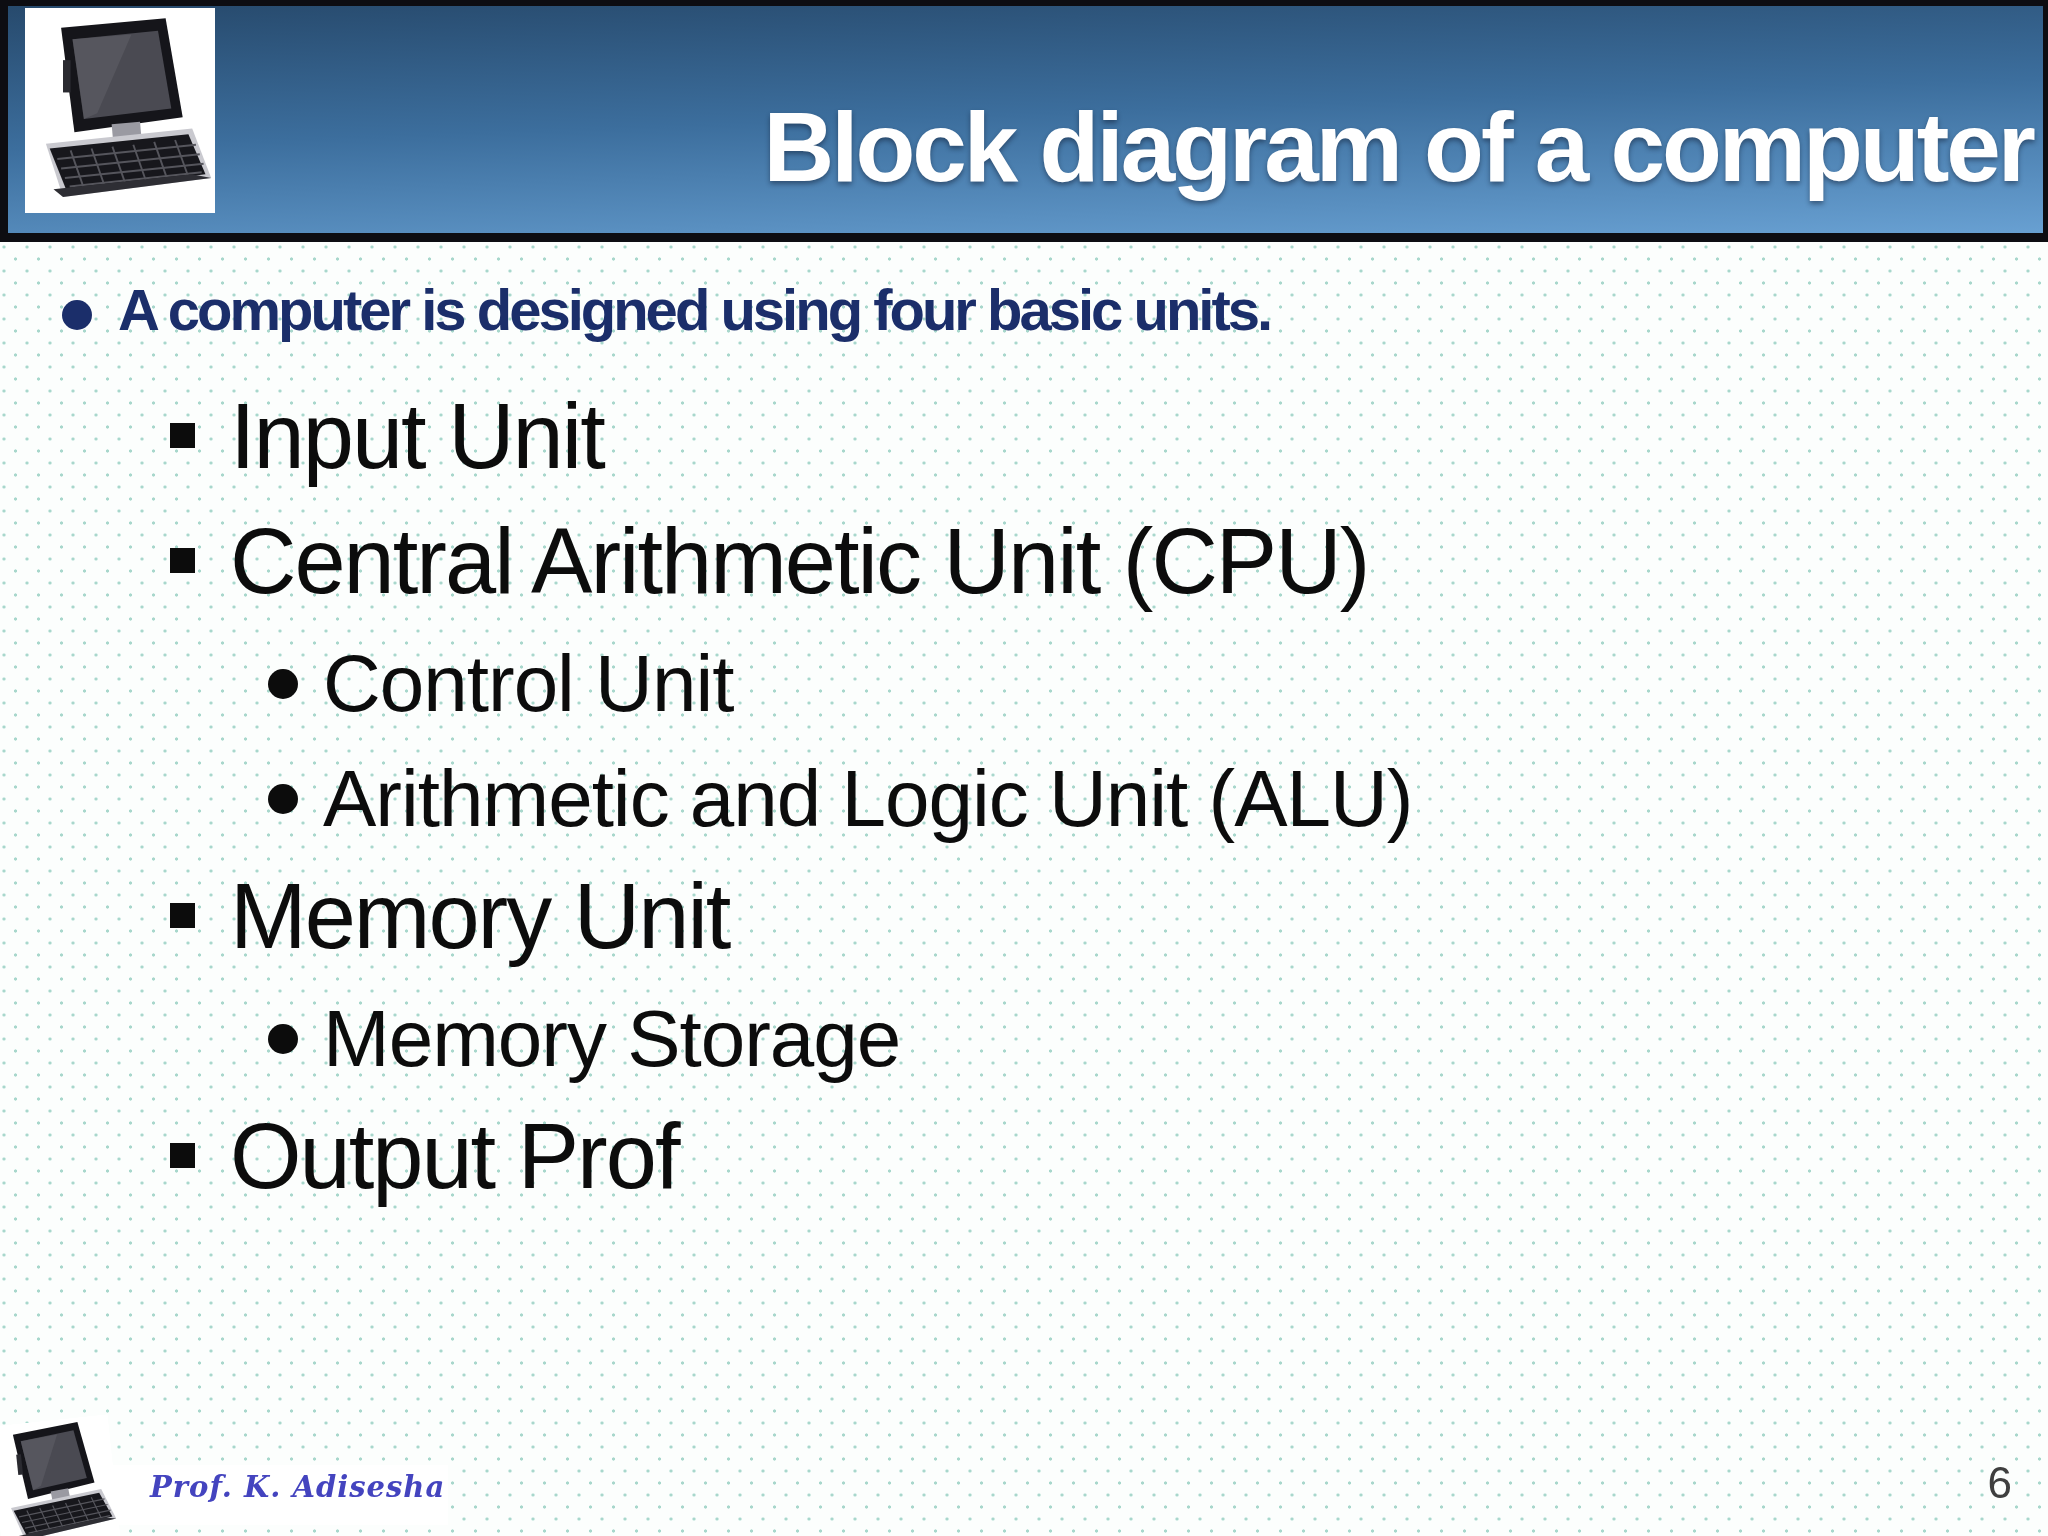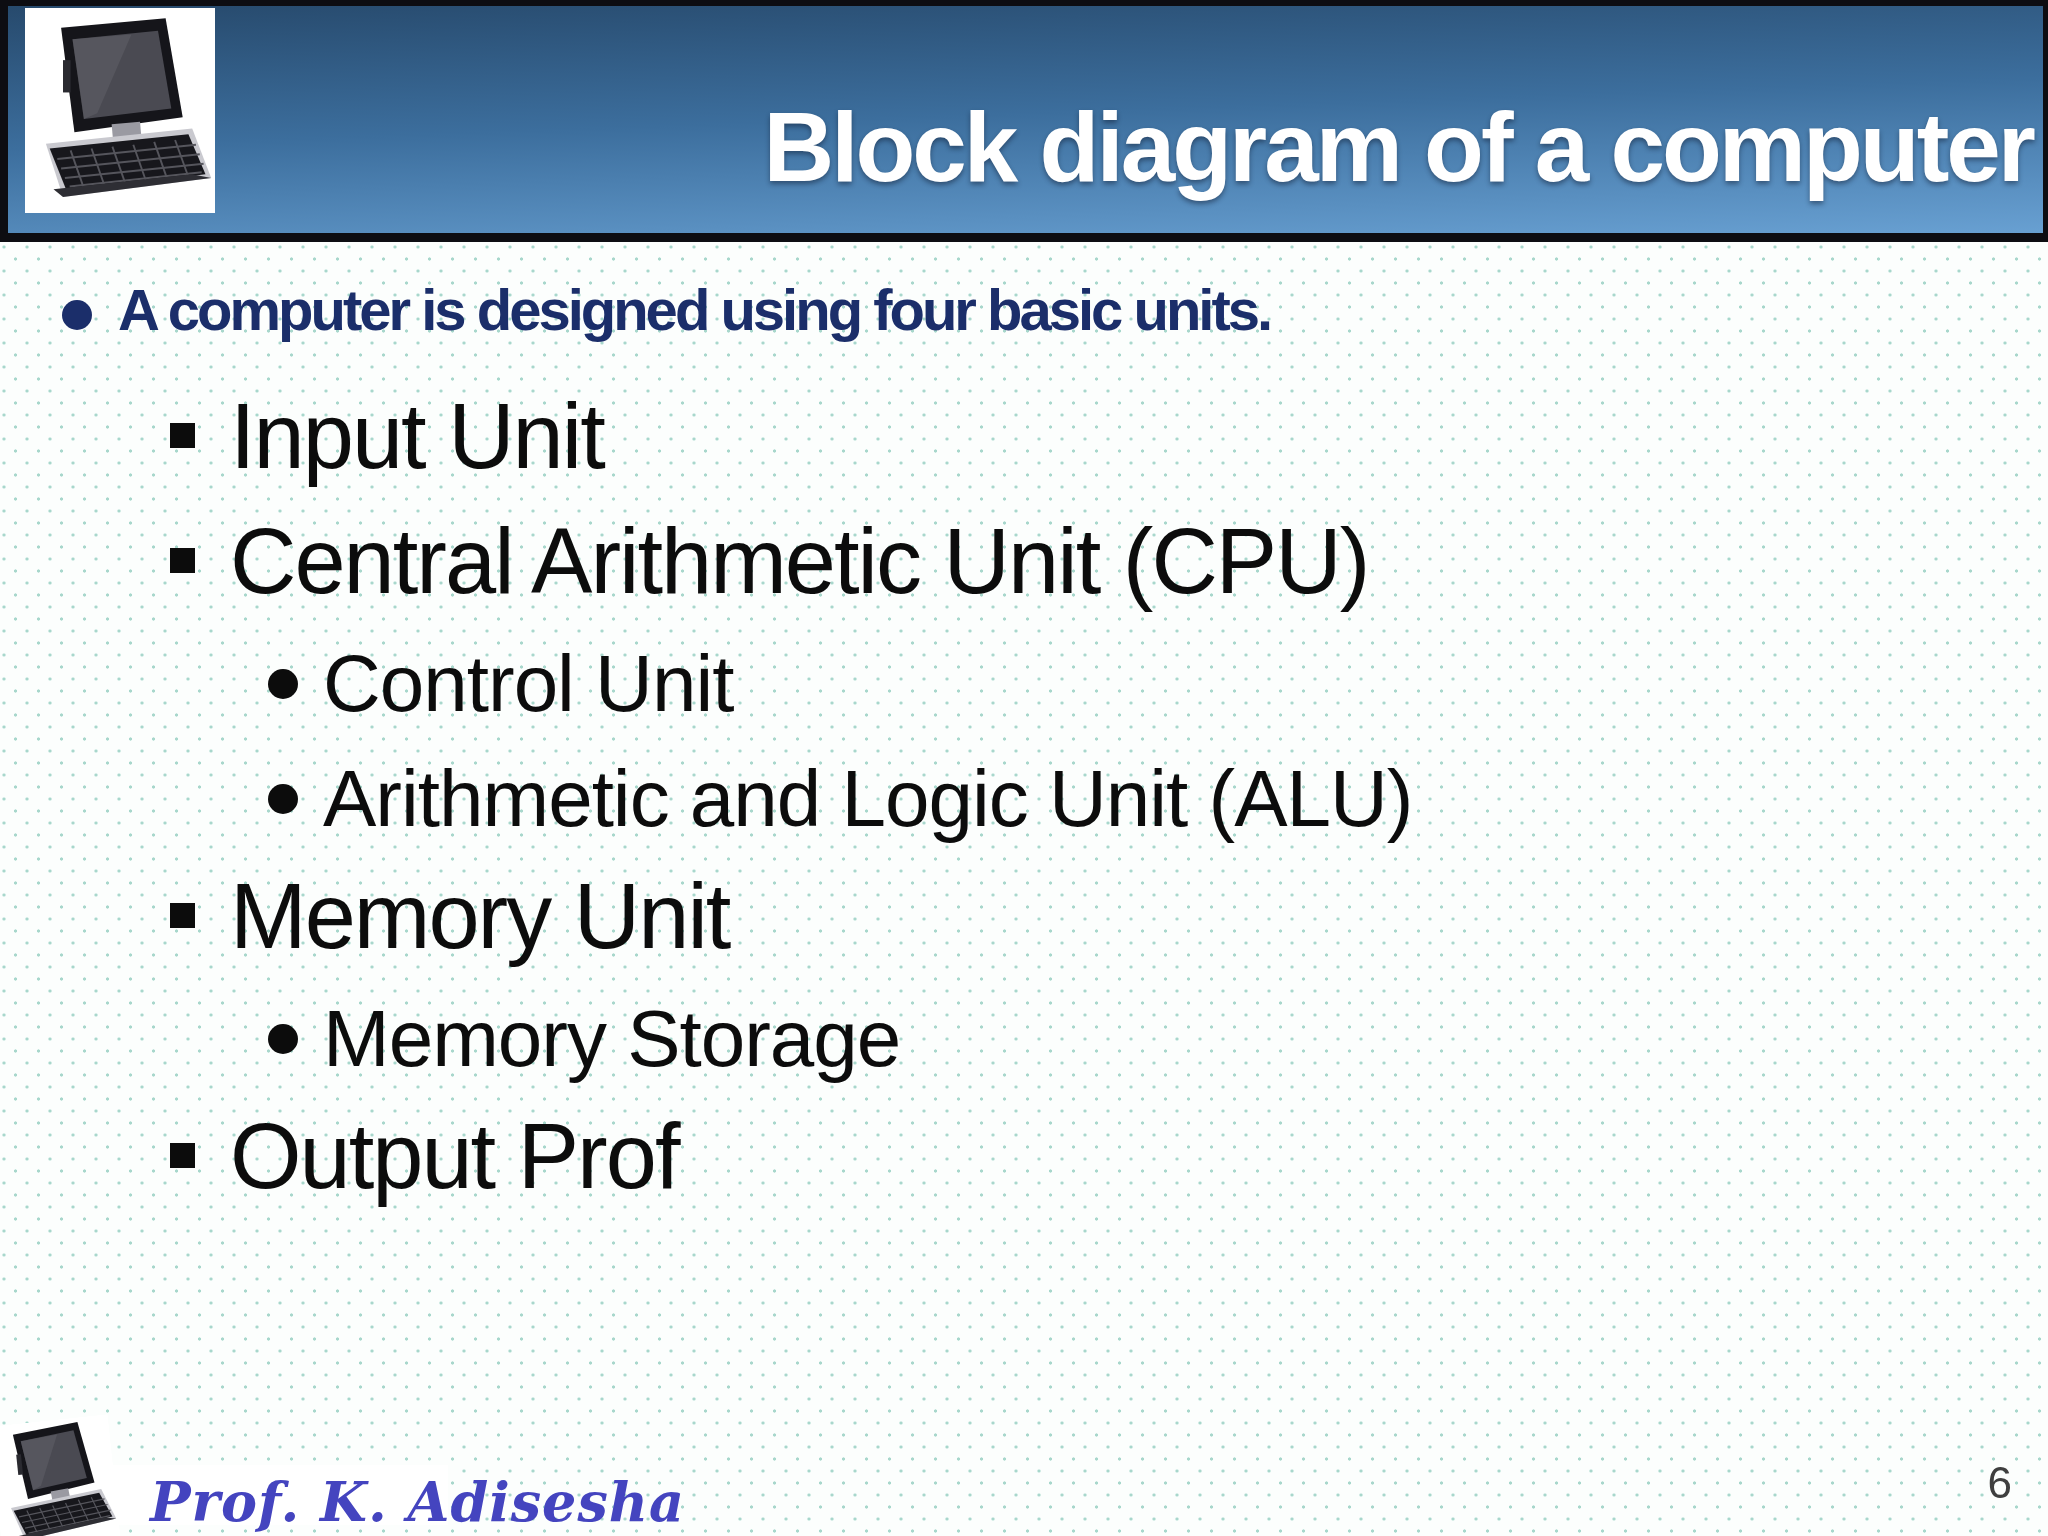--- a/index.html
+++ b/index.html
@@ -82,21 +82,21 @@
 
   
   .sig-bg{
     position:absolute;left:103px;top:1465px;width:345px;height:60px;
     background:#ffffff;
   }
   .signature{
     position:absolute;left:150px;top:1470px;
     font-family:"DejaVu Serif", serif;
     font-style:italic;font-weight:bold;
-    font-size:54px;color:#4444bf;letter-spacing:1px;
+    font-size:29px;color:#4444bf;letter-spacing:1px;
   }
   .footer-laptop{
     position:absolute;left:-6px;top:1420px;width:122px;height:125px;
     transform:rotate(-6deg);
   }
   .pagenum{
     position:absolute;right:36px;top:1458px;
     font-size:44px;color:#3f3f3f;
   }
 </style>

